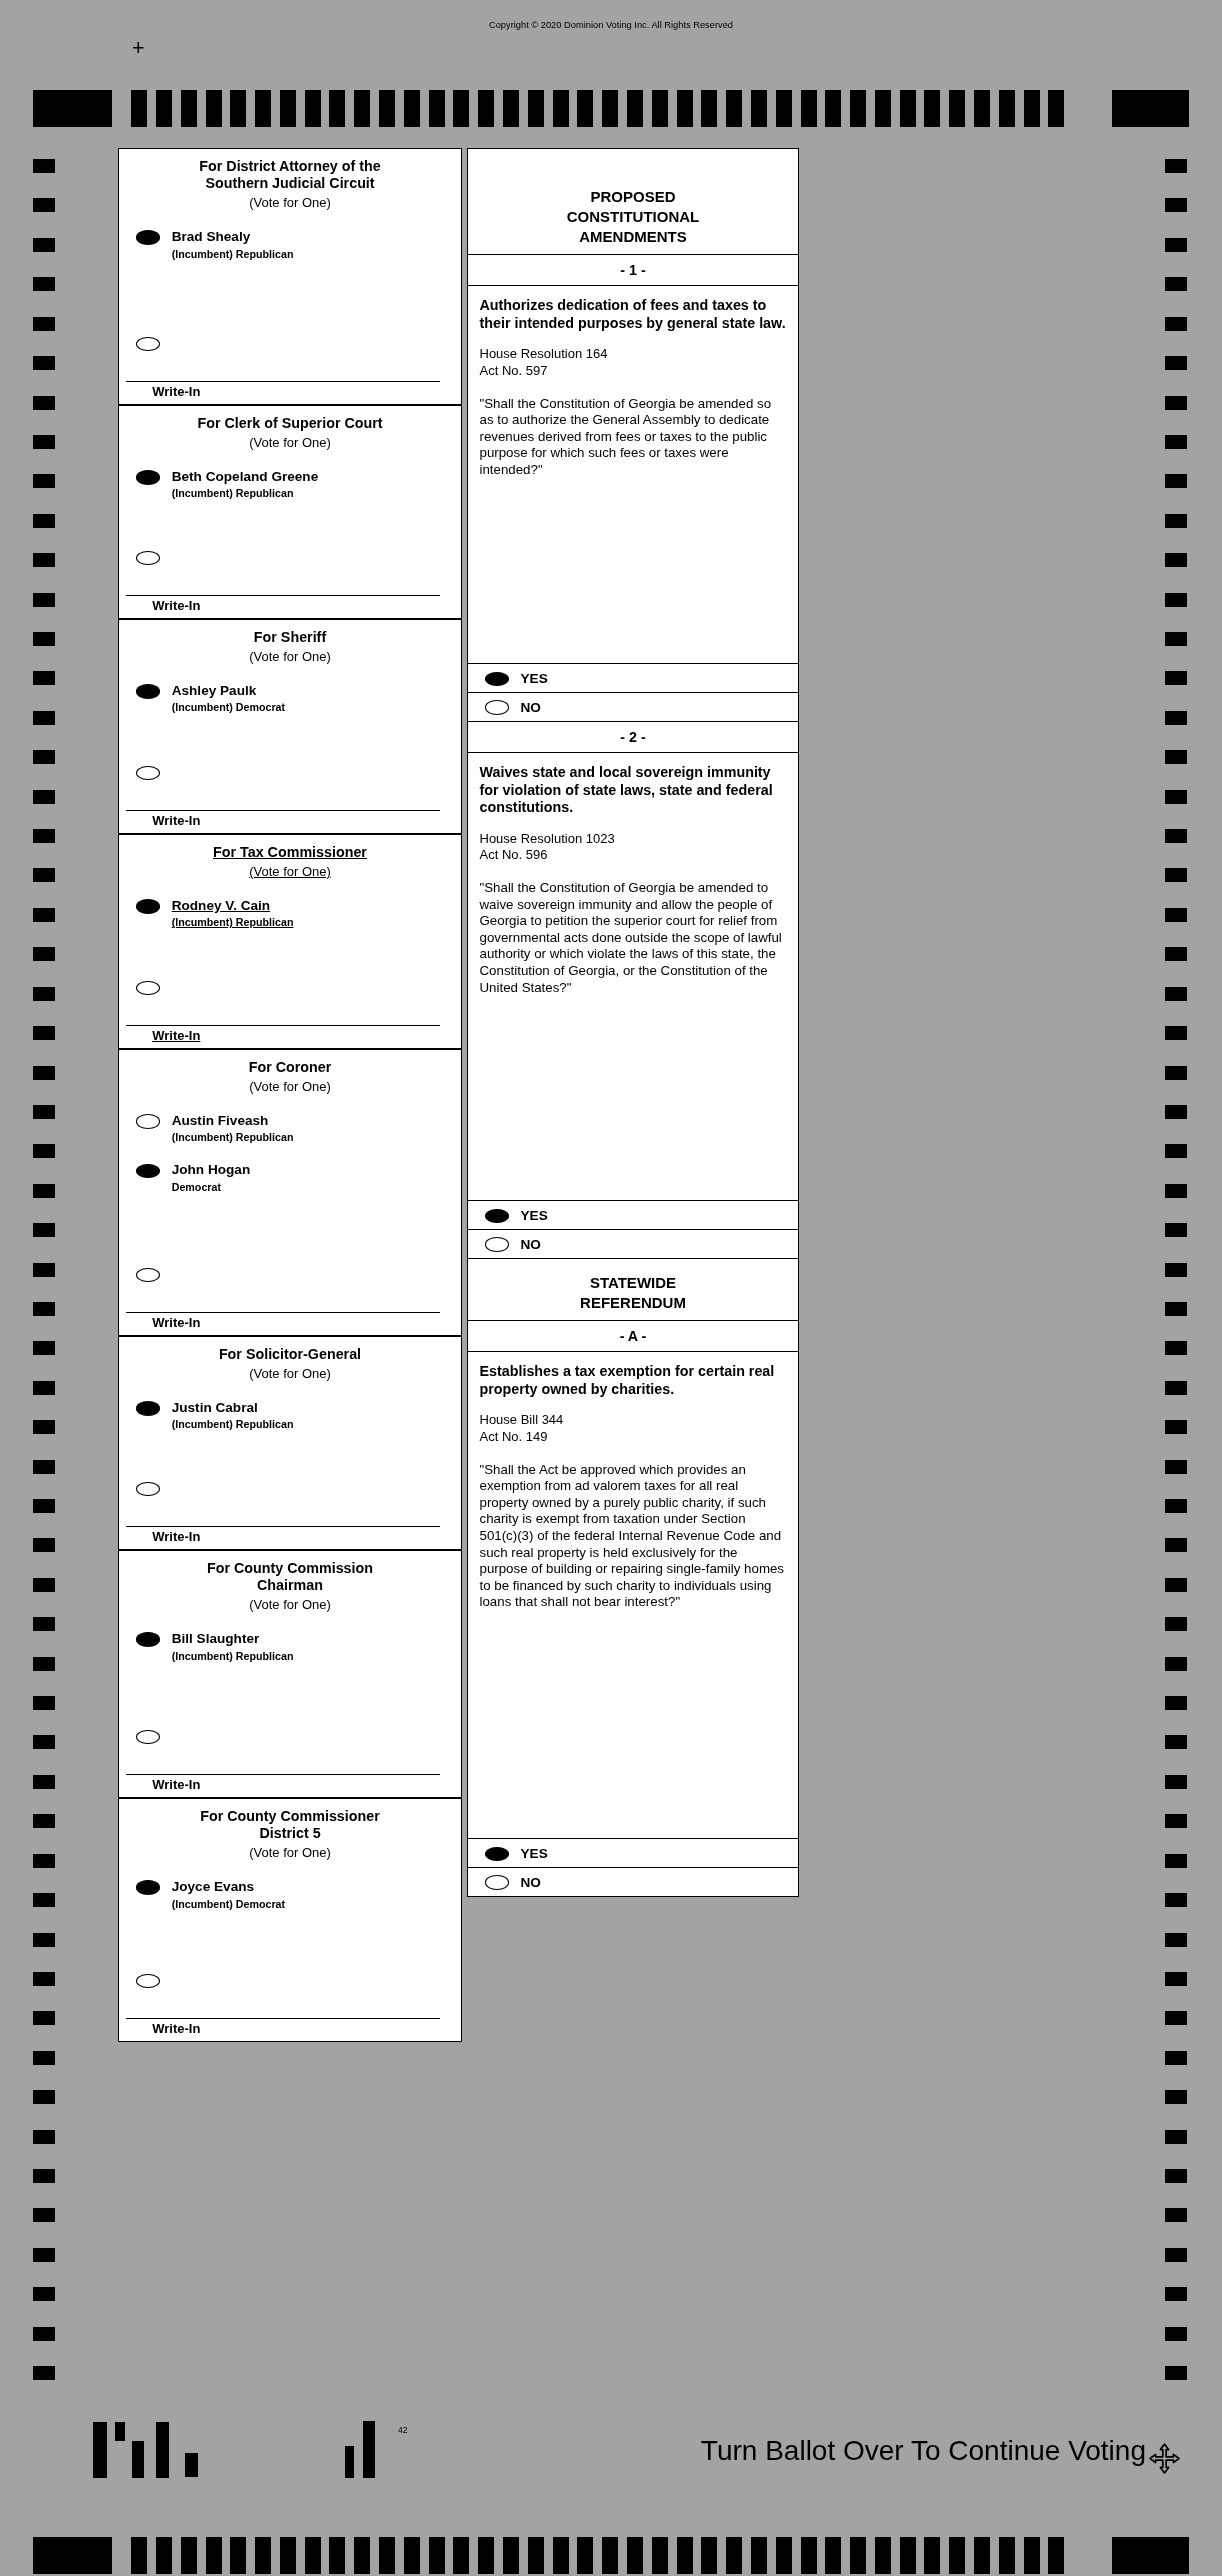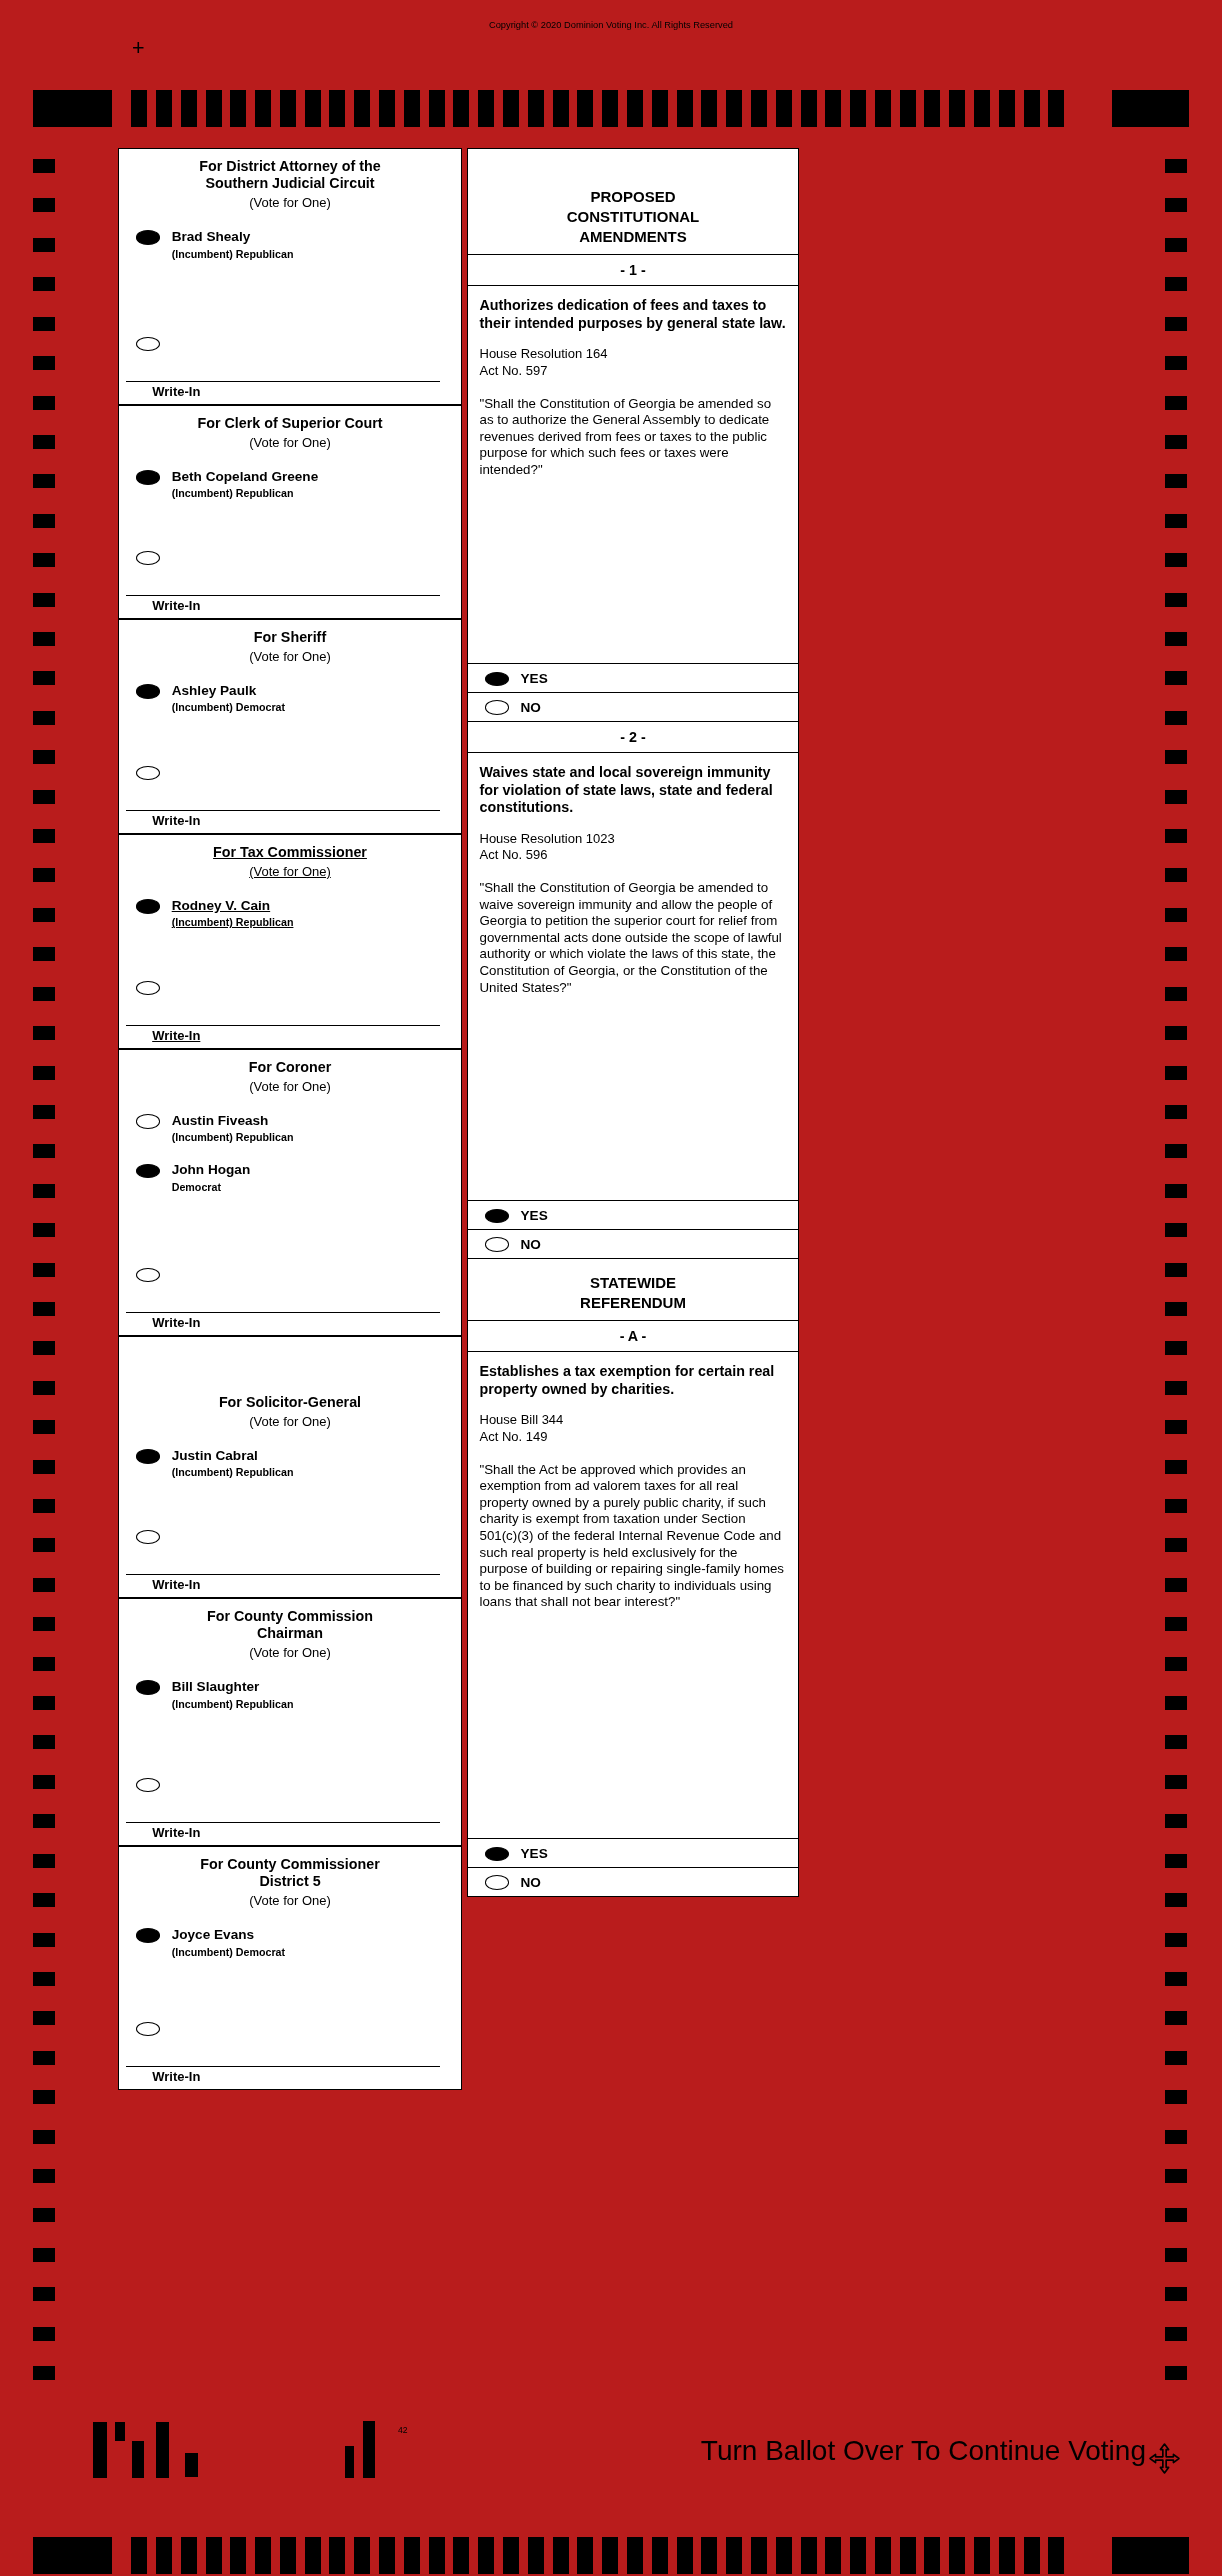--- a/index.html
+++ b/index.html
@@ -1,18 +1,18 @@
 <!DOCTYPE html>
 <html style="font-size:11.5px"><head>
 <meta charset="utf-8">
 <style>
   *{box-sizing:border-box;margin:0;padding:0}
   html,body{background:#e8e8e8}
   body{font-family:"Liberation Sans",sans-serif;color:#000}
-  #ballot{position:relative;width:1222px;height:2576px;background:#b91c1c;overflow:hidden}
+  #ballot{position:relative;width:1222px;height:2576px;background:#a3a3a3;overflow:hidden}
 
   
   .tmark{position:absolute;background:#000}
 
   
   #copyright{position:absolute;top:20px;left:0;width:100%;text-align:center;font-size:9.3px}
   #plus{position:absolute;left:132px;top:36px;font-size:21.5px;font-weight:400}
 
   
   #contest-col{position:absolute;left:118px;top:148px;width:344px;border:1.4px solid #000;display:flex;flex-direction:column;background:#fff}
@@ -360,21 +360,21 @@
           </div>
         </div>
         <div class="empty-row">
           <div class="bubble"></div>
         </div>
         <div class="write-in-wrap">
           <div class="write-in-line"></div>
           <div class="write-in-label">Write-In</div>
         </div>
       </section>
-      <section class="contest" style="min-height: 214px; margin-top: 48px;">
+      <section class="contest" style="min-height: 214px;">
         <div class="c-title">
           <div>For Solicitor-General</div>
         </div>
         <div class="vote-for">(Vote for One)</div>
         <div class="cand-row">
           <div class="bubble filled"></div>
           <div class="cand-text">
             <div class="cand-name">Justin Cabral</div>
             <div class="cand-party">(Incumbent) Republican</div>
           </div>

